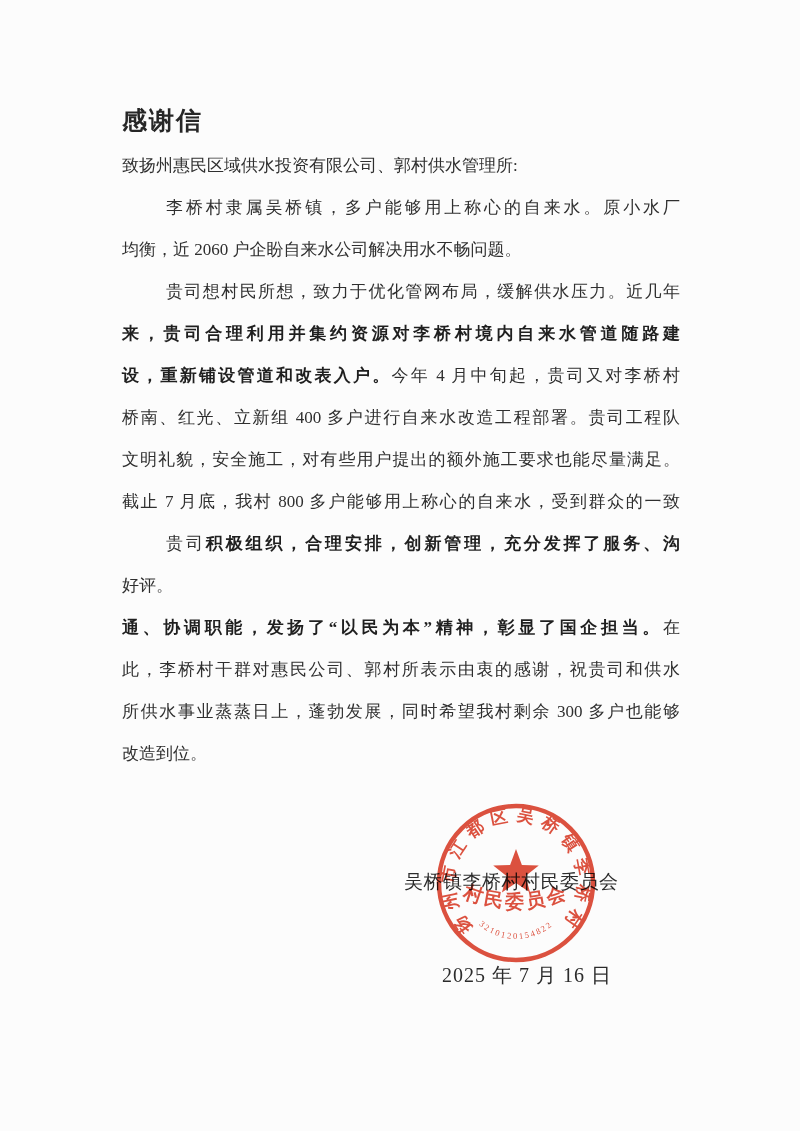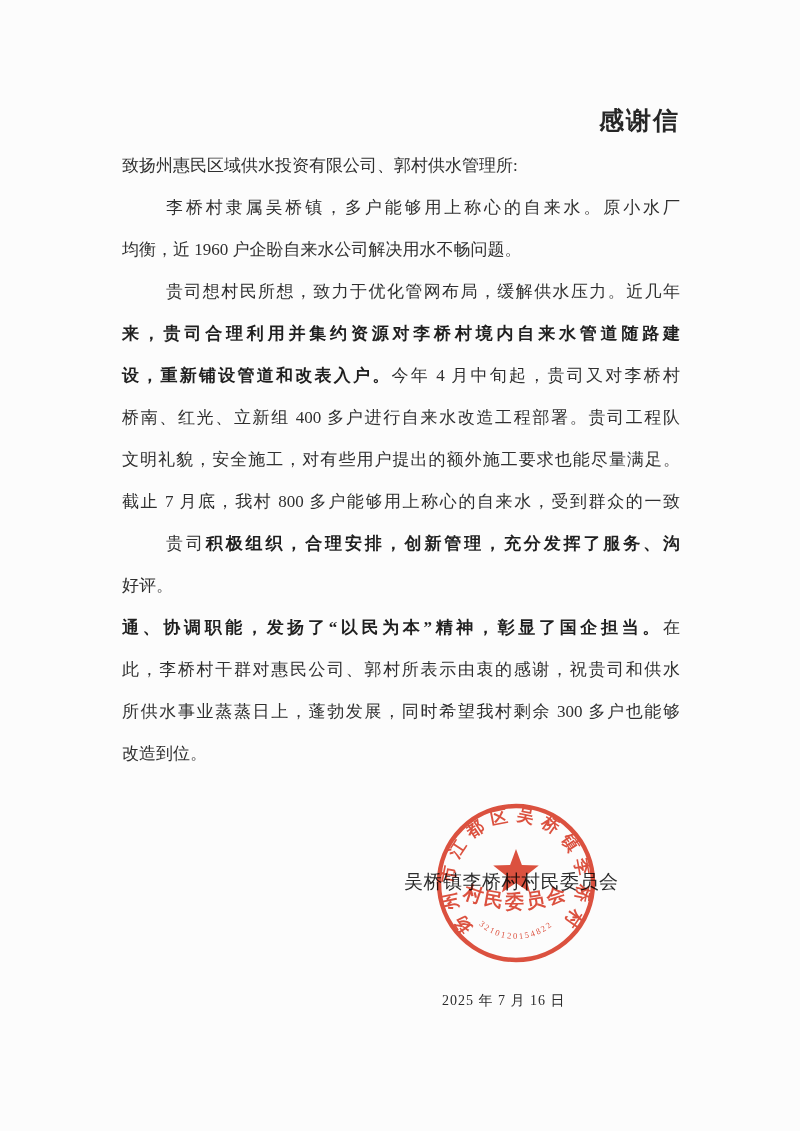--- a/index.html
+++ b/index.html
@@ -10,21 +10,21 @@
     color: #2f2f2f;
     position: relative;
     overflow: hidden;
   }
   .page { position: absolute; inset: 0; }
 
   .title {
     position: absolute;
     left: 122px; top: 104px; width: 558px;
     margin: 0;
-    text-align: right;
+    text-align: left;
     font-size: 25px;
     font-weight: 700;
     letter-spacing: 2px;
     color: #262626;
   }
 
   .letter-body {
     position: absolute;
     left: 122px; top: 145px; width: 558px;
     font-size: 17px;
@@ -37,24 +37,23 @@
   .signature {
     position: absolute;
     left: 404px; top: 870px;
     font-size: 19px; line-height: 23px;
     letter-spacing: 0.5px;
     color: #2b2b2b;
   }
   .date {
     position: absolute;
     left: 442px; top: 964px;
-    font-size: 14px; line-height: 22px;
+    font-size: 20px; line-height: 22px;
     letter-spacing: 1px;
     color: #2b2b2b;
-    margin-top: 26px;
   }
 
   .stamp {
     position: absolute;
     left: 416px; top: 783px;
     width: 200px; height: 200px;
     mix-blend-mode: multiply;
     opacity: 0.92;
   }
   .stamp .ring { fill: none; stroke: #dc432f; stroke-width: 4.5; }
@@ -68,21 +67,21 @@
 <body>
 
 <div class="page">
 
   <h1 class="title">感谢信</h1>
 
   <div class="letter-body">
     <div class="line">致扬州惠民区域供水投资有限公司、郭村供水管理所:</div>
 
   <div class="line just indent"><span>李桥村隶属吴桥镇，多户能够用上称心的自来水。原小水厂</span></div>
-      <div class="line"><span>均衡，近 1960 户企盼自来水公司解决用水不畅问题。</span></div>
+      <div class="line"><span>均衡，近 2060 户企盼自来水公司解决用水不畅问题。</span></div>
       <div class="line just indent"><span>贵司想村民所想，致力于优化管网布局，缓解供水压力。近几年</span></div>
       <div class="line just"><span class="seg-bold">来，贵司合理利用并集约资源对李桥村境内自来水管道随路建</span></div>
       <div class="line just"><span class="seg-bold">设，重新铺设管道和改表入户。</span><span>今年 4 月中旬起，贵司又对李桥村</span></div>
       <div class="line just"><span>桥南、红光、立新组 400 多户进行自来水改造工程部署。贵司工程队</span></div>
       <div class="line just"><span>文明礼貌，安全施工，对有些用户提出的额外施工要求也能尽量满足。</span></div>
       <div class="line just"><span>截止 7 月底，我村 800 多户能够用上称心的自来水，受到群众的一致</span></div>
       <div class="line just indent"><span>贵司</span><span class="seg-bold">积极组织，合理安排，创新管理，充分发挥了服务、沟</span></div>
       <div class="line"><span>好评。</span></div>
       <div class="line just"><span class="seg-bold">通、协调职能，发扬了“以民为本”精神，彰显了国企担当。</span><span>在</span></div>
       <div class="line just"><span>此，李桥村干群对惠民公司、郭村所表示由衷的感谢，祝贵司和供水</span></div>

